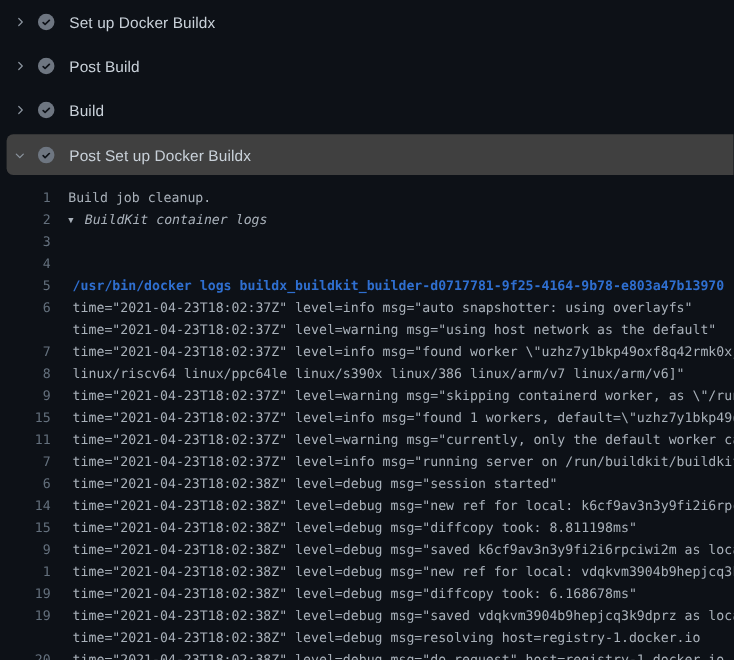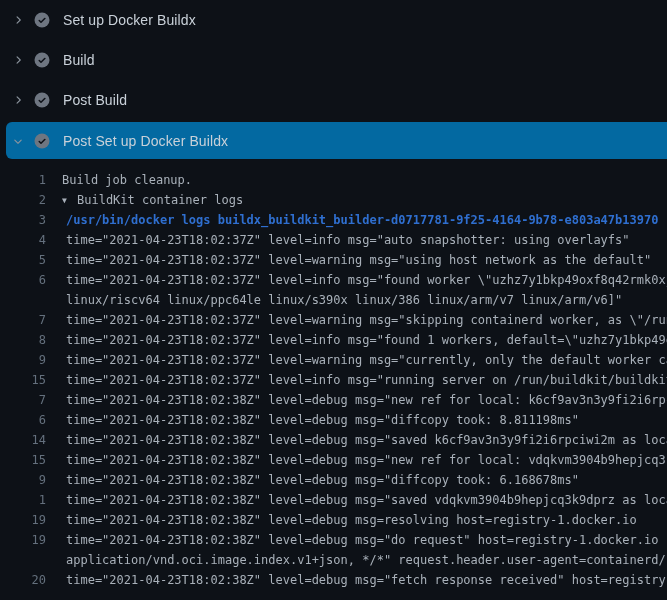--- a/index.html
+++ b/index.html
@@ -10,21 +10,21 @@
   }
   .viewer{width:667px;height:600px;overflow:hidden;position:relative;}
 
   
   .steps{padding-top:0;}
   .step{
     height:40px;display:flex;align-items:center;
     padding-left:10px;cursor:pointer;
   }
   .step.expanded{
-    background:#0369a1;
+    background:#404040;
     border-radius:6px 0 0 6px;
     margin-left:6px;padding-left:4px;
     height:37px;margin-top:2px;margin-bottom:1px;
   }
   .chev{width:16px;height:16px;flex:none;display:flex;align-items:center;justify-content:center;}
   .chev svg{display:block;transition:transform .1s;}
   .step.expanded .chev svg{transform:rotate(90deg);}
   .check{width:16px;height:16px;flex:none;margin-left:8px;display:flex;align-items:center;justify-content:center;}
   .step-label{
     margin-left:13px;font-size:14px;color:#c9d1d9;letter-spacing:.1px;
@@ -39,23 +39,23 @@
     overflow:hidden;width:667px;
   }
   .log-row{display:flex;height:20px;}
   .ln{
     width:46px;flex:none;text-align:right;color:#64707d;
     user-select:none;cursor:pointer;
   }
   .txt{
     padding-left:16px;white-space:pre;color:#a9b1ba;flex:none;
   }
-  .log-row.indent .txt{padding-left:20px;}
+  .log-row.indent .txt{padding-left:20px;margin-top:40px;}
   .log-row.command .txt{color:#2f6fd0;font-weight:bold;}
-  .log-row.group .txt{cursor:pointer;}
+  .log-row.group .txt{cursor:pointer;font-style:italic;}
   .tri{
     display:inline-block;font-size:8px;vertical-align:1px;
     width:15px;color:#a9b1ba;
   }
 </style>
 </head>
 <body>
 
 <div class="viewer">
   <div class="steps" id="steps">
@@ -79,36 +79,36 @@
       <svg width="12" height="12" viewBox="0 0 16 16" fill="#8b949e">
         <path d="M6.22 3.22a.75.75 0 0 1 1.06 0l4.25 4.25a.75.75 0 0 1 0 1.06l-4.25 4.25a.75.75 0 0 1-1.06-1.06L9.94 8 6.22 4.28a.75.75 0 0 1 0-1.06z"></path>
       </svg>
     </span>
     <span class="check">
       <svg width="16" height="16" viewBox="0 0 16 16">
         <circle cx="8" cy="8" r="7.5" fill="#6e7681"></circle>
         <path d="M11.28 5.72a.75.75 0 0 0-1.06 0L7 8.94 5.78 7.72a.75.75 0 1 0-1.06 1.06l1.75 1.75c.29.29.77.29 1.06 0l4-4a.75.75 0 0 0-.25-1.06z" fill="#0d1117" transform="translate(0,.3)"></path>
       </svg>
     </span>
+    <span class="step-label">Post Build</span>
+  </div>
+
+  <div class="step">
+    <span class="chev">
+      <svg width="12" height="12" viewBox="0 0 16 16" fill="#8b949e">
+        <path d="M6.22 3.22a.75.75 0 0 1 1.06 0l4.25 4.25a.75.75 0 0 1 0 1.06l-4.25 4.25a.75.75 0 0 1-1.06-1.06L9.94 8 6.22 4.28a.75.75 0 0 1 0-1.06z"></path>
+      </svg>
+    </span>
+    <span class="check">
+      <svg width="16" height="16" viewBox="0 0 16 16">
+        <circle cx="8" cy="8" r="7.5" fill="#6e7681"></circle>
+        <path d="M11.28 5.72a.75.75 0 0 0-1.06 0L7 8.94 5.78 7.72a.75.75 0 1 0-1.06 1.06l1.75 1.75c.29.29.77.29 1.06 0l4-4a.75.75 0 0 0-.25-1.06z" fill="#0d1117" transform="translate(0,.3)"></path>
+      </svg>
+    </span>
     <span class="step-label">Build</span>
-  </div>
-
-  <div class="step">
-    <span class="chev">
-      <svg width="12" height="12" viewBox="0 0 16 16" fill="#8b949e">
-        <path d="M6.22 3.22a.75.75 0 0 1 1.06 0l4.25 4.25a.75.75 0 0 1 0 1.06l-4.25 4.25a.75.75 0 0 1-1.06-1.06L9.94 8 6.22 4.28a.75.75 0 0 1 0-1.06z"></path>
-      </svg>
-    </span>
-    <span class="check">
-      <svg width="16" height="16" viewBox="0 0 16 16">
-        <circle cx="8" cy="8" r="7.5" fill="#6e7681"></circle>
-        <path d="M11.28 5.72a.75.75 0 0 0-1.06 0L7 8.94 5.78 7.72a.75.75 0 1 0-1.06 1.06l1.75 1.75c.29.29.77.29 1.06 0l4-4a.75.75 0 0 0-.25-1.06z" fill="#0d1117" transform="translate(0,.3)"></path>
-      </svg>
-    </span>
-    <span class="step-label">Post Build</span>
   </div>
 
   <div class="step expanded">
     <span class="chev">
       <svg width="12" height="12" viewBox="0 0 16 16" fill="#8b949e">
         <path d="M6.22 3.22a.75.75 0 0 1 1.06 0l4.25 4.25a.75.75 0 0 1 0 1.06l-4.25 4.25a.75.75 0 0 1-1.06-1.06L9.94 8 6.22 4.28a.75.75 0 0 1 0-1.06z"></path>
       </svg>
     </span>
     <span class="check">
       <svg width="16" height="16" viewBox="0 0 16 16">
@@ -168,20 +168,24 @@
   <div class="log-row plain indent">
     <span class="ln">9</span>
     <span class="txt">time="2021-04-23T18:02:37Z" level=warning msg="currently, only the default worker ca</span>
   </div>
 
   <div class="log-row plain indent">
     <span class="ln">15</span>
     <span class="txt">time="2021-04-23T18:02:37Z" level=info msg="running server on /run/buildkit/buildkit</span>
   </div>
 
+  <div class="log-row plain indent">
+    <span class="ln">11</span>
+    <span class="txt">time="2021-04-23T18:02:38Z" level=debug msg="session started"</span>
+  </div>
 
   <div class="log-row plain indent">
     <span class="ln">7</span>
     <span class="txt">time="2021-04-23T18:02:38Z" level=debug msg="new ref for local: k6cf9av3n3y9fi2i6rpc</span>
   </div>
 
   <div class="log-row plain indent">
     <span class="ln">6</span>
     <span class="txt">time="2021-04-23T18:02:38Z" level=debug msg="diffcopy took: 8.811198ms"</span>
   </div>

